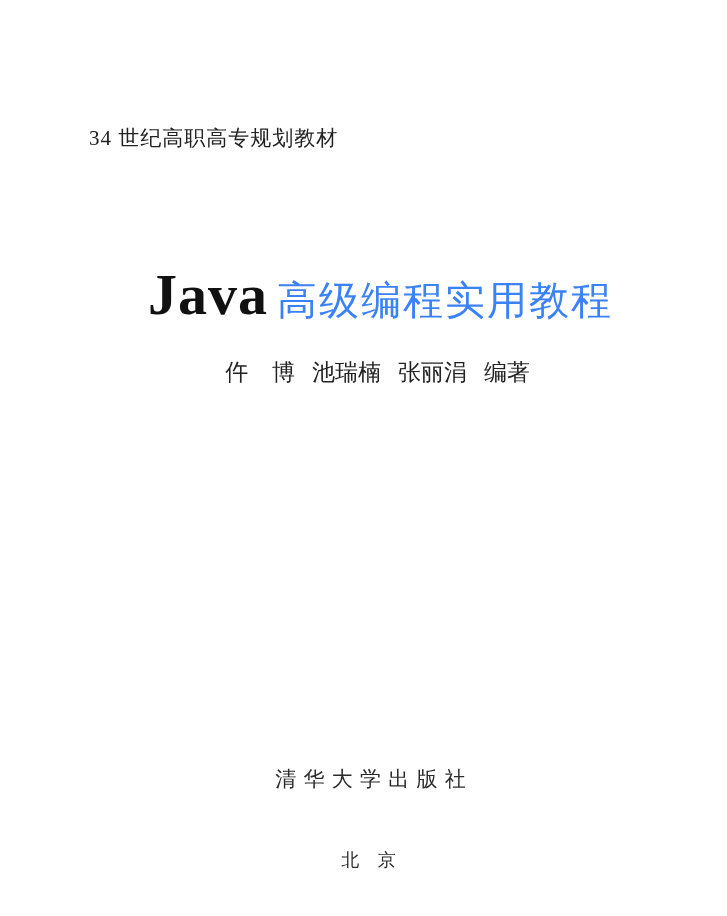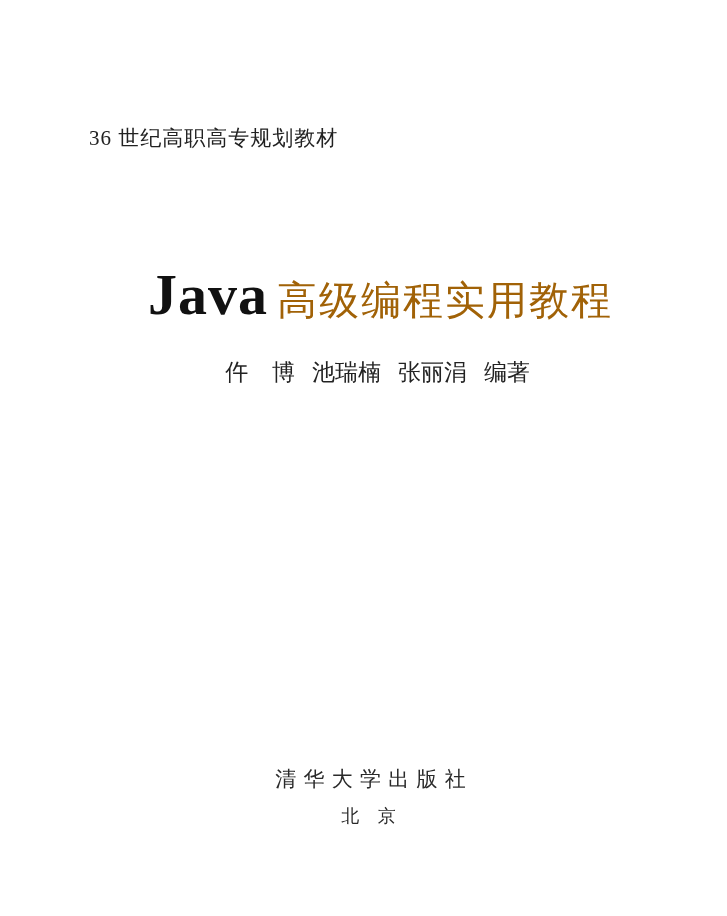--- a/index.html
+++ b/index.html
@@ -41,21 +41,21 @@
   .title-latin {
     font-size: 58px;
     font-weight: bold;
     letter-spacing: 1px;
     color: #111111;
   }
   .title-chinese {
     font-size: 40px;
     margin-left: 9px;
     letter-spacing: 2px;
-    color: #a16207;
+    color: #3b82f6;
   }
   
   .authors {
     position: absolute;
     top: 357px;
     left: 0;
     width: 727px;
     display: flex;
     justify-content: center;
     gap: 17px;
@@ -75,39 +75,39 @@
     text-align: center;
     padding-left: 14px;
     box-sizing: border-box;
     font-size: 21px;
     color: #2a2a2a;
     white-space: pre;
     word-spacing: 2px;
   }
   .publisher-city {
     position: absolute;
-    top: 804px;
+    top: 848px;
     left: 0;
     width: 727px;
     text-align: center;
     padding-left: 10px;
     box-sizing: border-box;
     font-size: 18px;
     color: #2a2a2a;
     white-space: pre;
     word-spacing: 14px;
   }
 </style>
 </head>
 <body>
 
 <div class="page">
 
   <div class="series">
-    <div>36 世纪高职高专规划教材</div>
+    <div>34 世纪高职高专规划教材</div>
   </div>
 
   <div class="title-line"><span class="title-latin">Java</span><span class="title-chinese">高级编程实用教程</span></div>
 
   <div class="authors">
     <span>仵 博</span>
     <span>池瑞楠</span>
     <span>张丽涓</span>
     <span>编著</span>
   </div>

